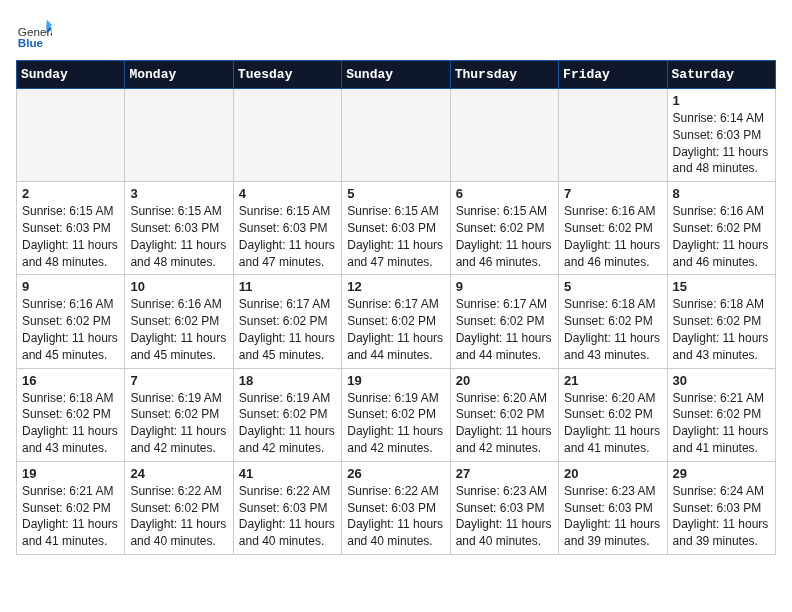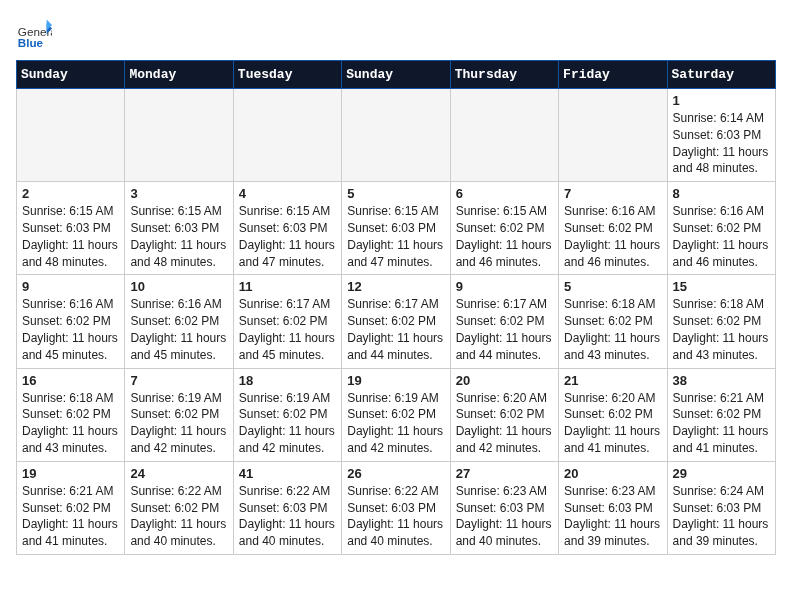--- a/index.html
+++ b/index.html
@@ -207,21 +207,21 @@
         </td>
         <td>
           <span class="day-number">20</span>
           <div class="cell-text">Sunrise: 6:20 AM<br>Sunset: 6:02 PM<br>Daylight: 11 hours<br>and 42 minutes.</div>
         </td>
         <td>
           <span class="day-number">21</span>
           <div class="cell-text">Sunrise: 6:20 AM<br>Sunset: 6:02 PM<br>Daylight: 11 hours<br>and 41 minutes.</div>
         </td>
         <td>
-          <span class="day-number">38</span>
+          <span class="day-number">30</span>
           <div class="cell-text">Sunrise: 6:21 AM<br>Sunset: 6:02 PM<br>Daylight: 11 hours<br>and 41 minutes.</div>
         </td>
       </tr>
       <tr>
         <td>
           <span class="day-number">19</span>
           <div class="cell-text">Sunrise: 6:21 AM<br>Sunset: 6:02 PM<br>Daylight: 11 hours<br>and 41 minutes.</div>
         </td>
         <td>
           <span class="day-number">24</span>

